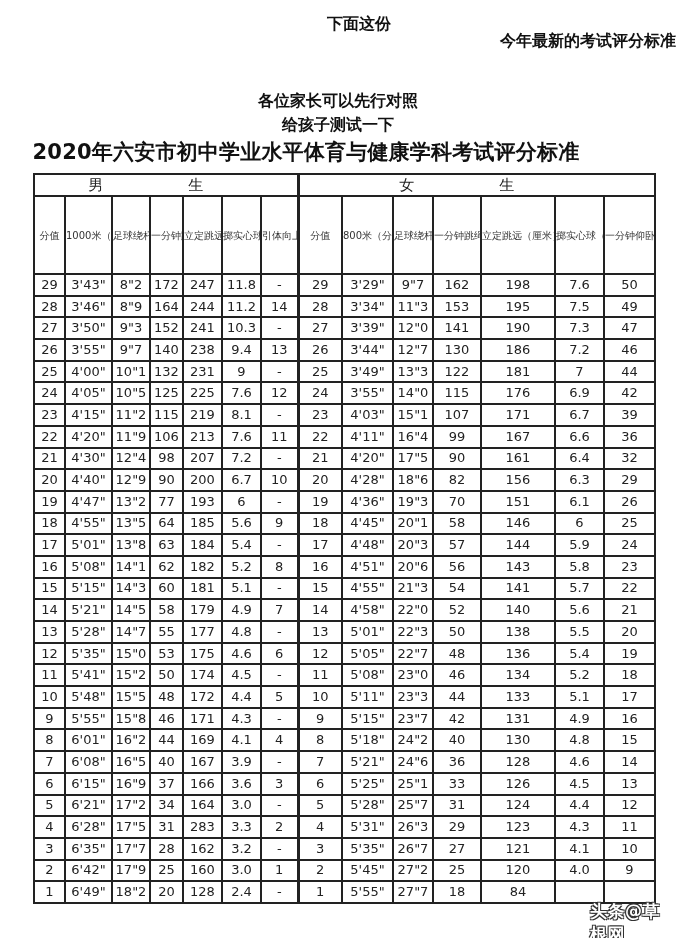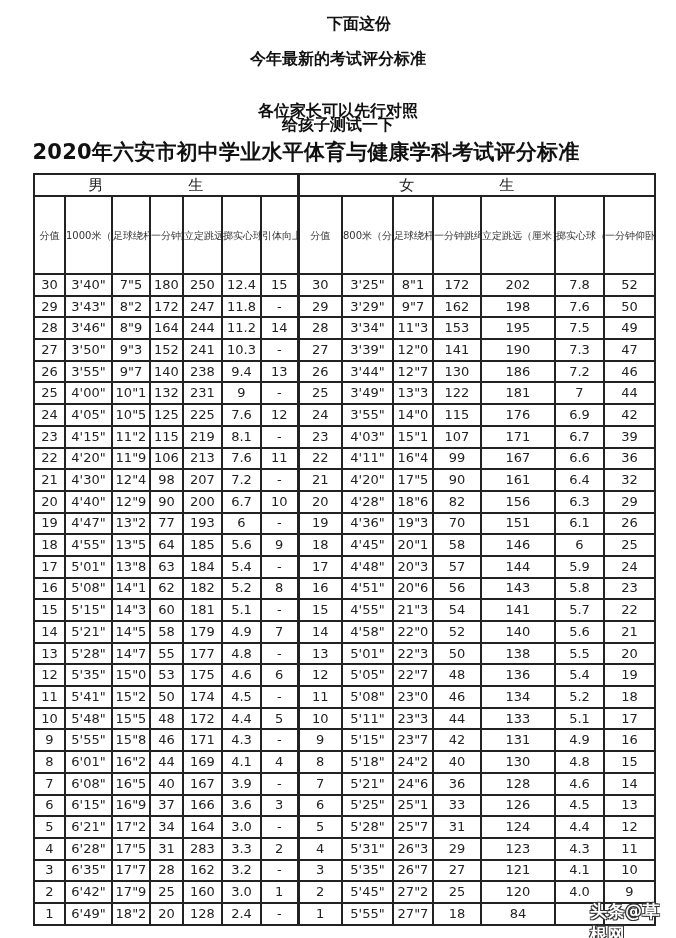--- a/index.html
+++ b/index.html
@@ -42,22 +42,22 @@
     font-size: 17px; color: #fff; font-weight: bold;
     text-shadow: -1px -1px 0 #333, 1px -1px 0 #333, -1px 1px 0 #333, 1px 1px 0 #333;
     letter-spacing: 0.5px;
     padding-left: 36px;
   }
 </style>
 </head>
 <body>
 
 <div class="intro-line" style="top:14px;margin-left:21px;">下面这份</div>
-<div class="intro-line" style="top:49px;">今年最新的考试评分标准</div>
-<div class="intro-line" style="top:101px;">各位家长可以先行对照</div>
+<div class="intro-line" style="top:31px;text-align:right;">今年最新的考试评分标准</div>
+<div class="intro-line" style="top:91px;">各位家长可以先行对照</div>
 <div class="intro-line" style="top:115px;">给孩子测试一下</div>
 
 <div class="main-title">2020年六安市初中学业水平体育与健康学科考试评分标准</div>
 
 <table class="score">
   <colgroup>
     <col style="width:31px">
       <col style="width:47px">
       <col style="width:38px">
       <col style="width:33px">
@@ -89,36 +89,20 @@
         <th>800米（分、秒）</th>
         <th>足球绕杆运球（秒）</th>
         <th>一分钟跳绳（次）</th>
         <th>立定跳远（厘米）</th>
         <th>掷实心球（米）</th>
         <th>一分钟仰卧起坐（次）</th>
       </tr>
   </thead>
   <tbody id="table-body">
       <tr class="data-row">
-        <td>30</td>
-        <td>3'40"</td>
-        <td>7"5</td>
-        <td>180</td>
-        <td>250</td>
-        <td>12.4</td>
-        <td>15</td>
-        <td class="divider-left">30</td>
-        <td>3'25"</td>
-        <td>8"1</td>
-        <td>172</td>
-        <td>202</td>
-        <td>7.8</td>
-        <td>52</td>
-      </tr>
-      <tr class="data-row">
         <td>29</td>
         <td>3'43"</td>
         <td>8"2</td>
         <td>172</td>
         <td>247</td>
         <td>11.8</td>
         <td>-</td>
         <td class="divider-left">29</td>
         <td>3'29"</td>
         <td>9"7</td>

